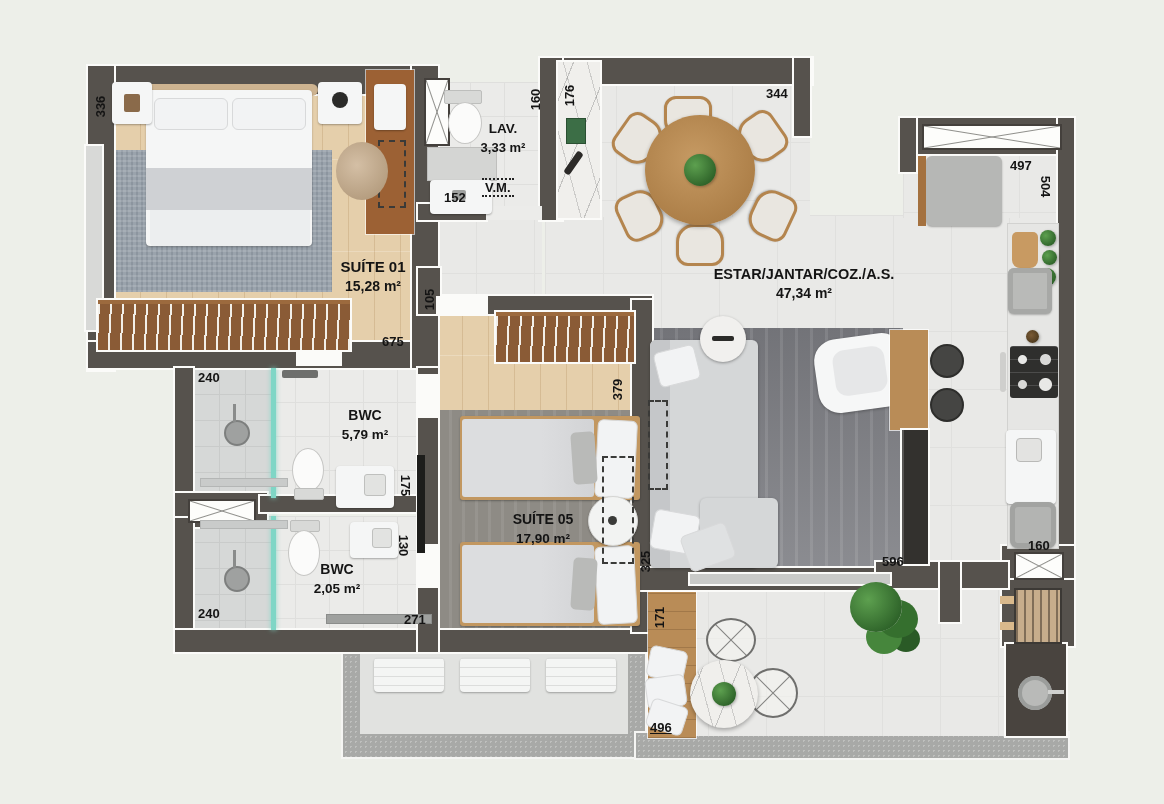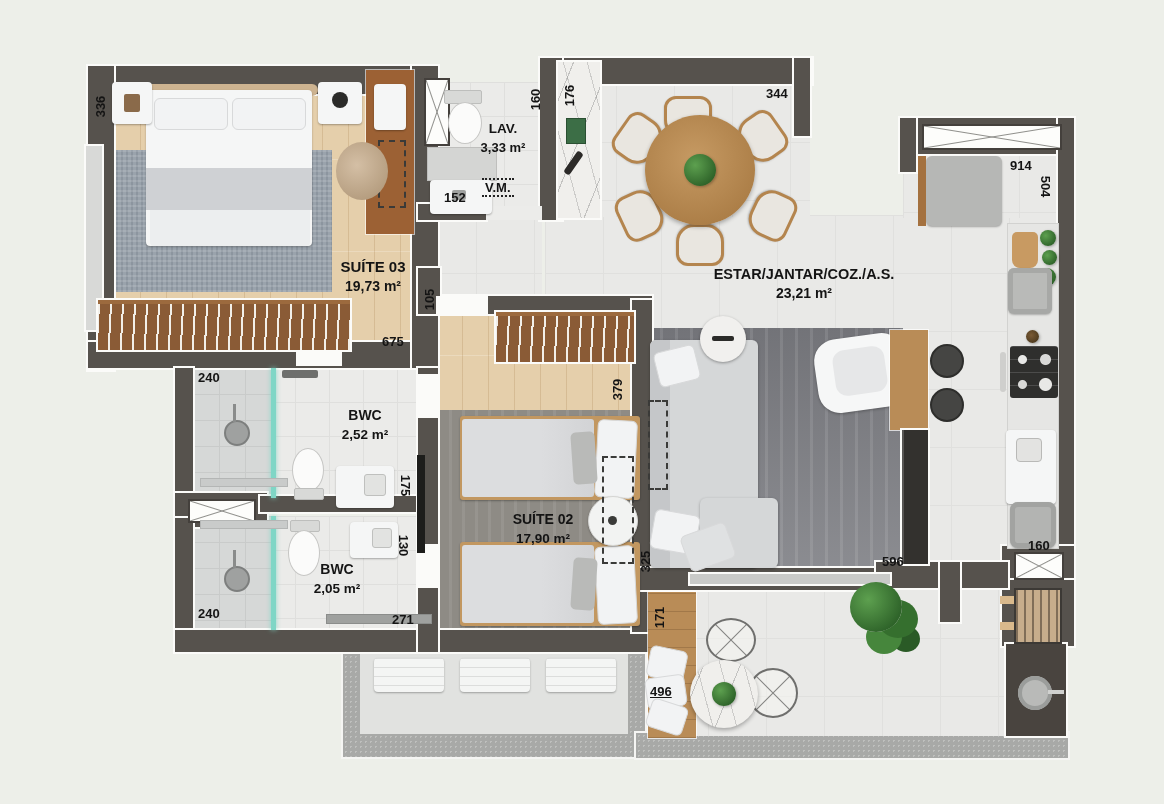--- a/index.html
+++ b/index.html
@@ -257,81 +257,81 @@
   <div class="wchair" style="left:706px;top:618px;width:46px;height:40px;"></div>
   <div class="wchair" style="left:748px;top:668px;width:46px;height:46px;"></div>
   <div class="marble" style="left:690px;top:660px;width:68px;height:68px;border-radius:50%;box-shadow:0 2px 4px rgba(0,0,0,.3);"></div>
   <div class="plant" style="left:712px;top:682px;width:24px;height:24px;"></div>
   <div class="plant" style="left:850px;top:582px;width:52px;height:50px;
        box-shadow:22px 12px 0 -6px #356f2e,8px 30px 0 -8px #46863c,30px 32px 0 -12px #2a5a26;"></div>
   <div class="abs" style="left:1018px;top:676px;width:34px;height:34px;border-radius:50%;background:#b9bab8;box-shadow:inset 0 0 0 4px #9b9d9b;"></div>
   <div class="abs" style="left:1048px;top:690px;width:16px;height:4px;background:#d0d1cf;"></div>
 
   <div class="label room" style="left:298px;top:256px;width:150px;">
-    <div>SUÍTE 03</div>
-    <div class="area">19,73 m²</div>
+    <div>SUÍTE 01</div>
+    <div class="area">15,28 m²</div>
   </div>
   <div class="label room" style="left:458px;top:120px;width:90px;font-size:13.5px;">
     <div>LAV.</div>
     <div class="area" style="font-size:13px;">3,33 m²</div>
   </div>
   <div class="label" style="left:482px;top:178px;">
     <span class="vm">V.M.</span>
   </div>
   <div class="label room" style="left:320px;top:406px;width:90px;font-size:14px;">
     <div>BWC</div>
-    <div class="area" style="font-size:13.5px;">2,52 m²</div>
+    <div class="area" style="font-size:13.5px;">5,79 m²</div>
   </div>
   <div class="label room" style="left:292px;top:560px;width:90px;font-size:14px;">
     <div>BWC</div>
     <div class="area" style="font-size:13.5px;">2,05 m²</div>
   </div>
   <div class="label room" style="left:488px;top:510px;width:110px;font-size:14px;">
-    <div>SUÍTE 02</div>
+    <div>SUÍTE 05</div>
     <div class="area" style="font-size:13.5px;">17,90 m²</div>
   </div>
   <div class="label room" style="left:696px;top:264px;width:216px;font-size:14.5px;">
     <div>ESTAR/JANTAR/COZ./A.S.</div>
-    <div class="area">23,21 m²</div>
+    <div class="area">47,34 m²</div>
   </div>
 
   <div class="label dim vrot" style="left:92px;top:84px;width:18px;height:44px;">
       <span>336</span>
     </div>
   <div class="label dim vrot" style="left:528px;top:78px;width:16px;height:42px;">
       <span>160</span>
     </div>
   <div class="label dim vrot" style="left:562px;top:74px;width:16px;height:42px;">
       <span>176</span>
     </div>
   <div class="label dim" style="left:766px;top:86px;"><span>344</span></div>
   <div class="label dim" style="left:444px;top:190px;"><span>152</span></div>
-  <div class="label dim" style="left:1010px;top:158px;"><span>914</span></div>
+  <div class="label dim" style="left:1010px;top:158px;"><span>497</span></div>
   <div class="label dim vrot cw" style="left:1038px;top:164px;width:16px;height:44px;">
       <span>504</span>
     </div>
   <div class="label dim vrot" style="left:422px;top:278px;width:16px;height:42px;">
       <span>105</span>
     </div>
   <div class="label dim" style="left:382px;top:334px;"><span>675</span></div>
   <div class="label dim" style="left:198px;top:370px;"><span>240</span></div>
   <div class="label dim vrot cw" style="left:398px;top:464px;width:16px;height:42px;">
       <span>175</span>
     </div>
   <div class="label dim vrot cw" style="left:396px;top:524px;width:16px;height:42px;">
       <span>130</span>
     </div>
   <div class="label dim" style="left:198px;top:606px;"><span>240</span></div>
-  <div class="label dim" style="left:392px;top:612px;"><span>271</span></div>
+  <div class="label dim" style="left:404px;top:612px;"><span>271</span></div>
   <div class="label dim vrot" style="left:610px;top:368px;width:16px;height:42px;">
       <span>379</span>
     </div>
   <div class="label dim vrot" style="left:638px;top:540px;width:16px;height:42px;">
       <span>325</span>
     </div>
   <div class="label dim" style="left:882px;top:554px;"><span>596</span></div>
   <div class="label dim vrot" style="left:652px;top:596px;width:16px;height:42px;">
       <span>171</span>
     </div>
-  <div class="label dim" style="left:650px;top:684px;text-decoration:underline;"><span>496</span></div>
+  <div class="label dim" style="left:650px;top:720px;text-decoration:underline;"><span>496</span></div>
   <div class="label dim" style="left:1028px;top:538px;"><span>160</span></div>
 
 </div>
 
 </body></html>

